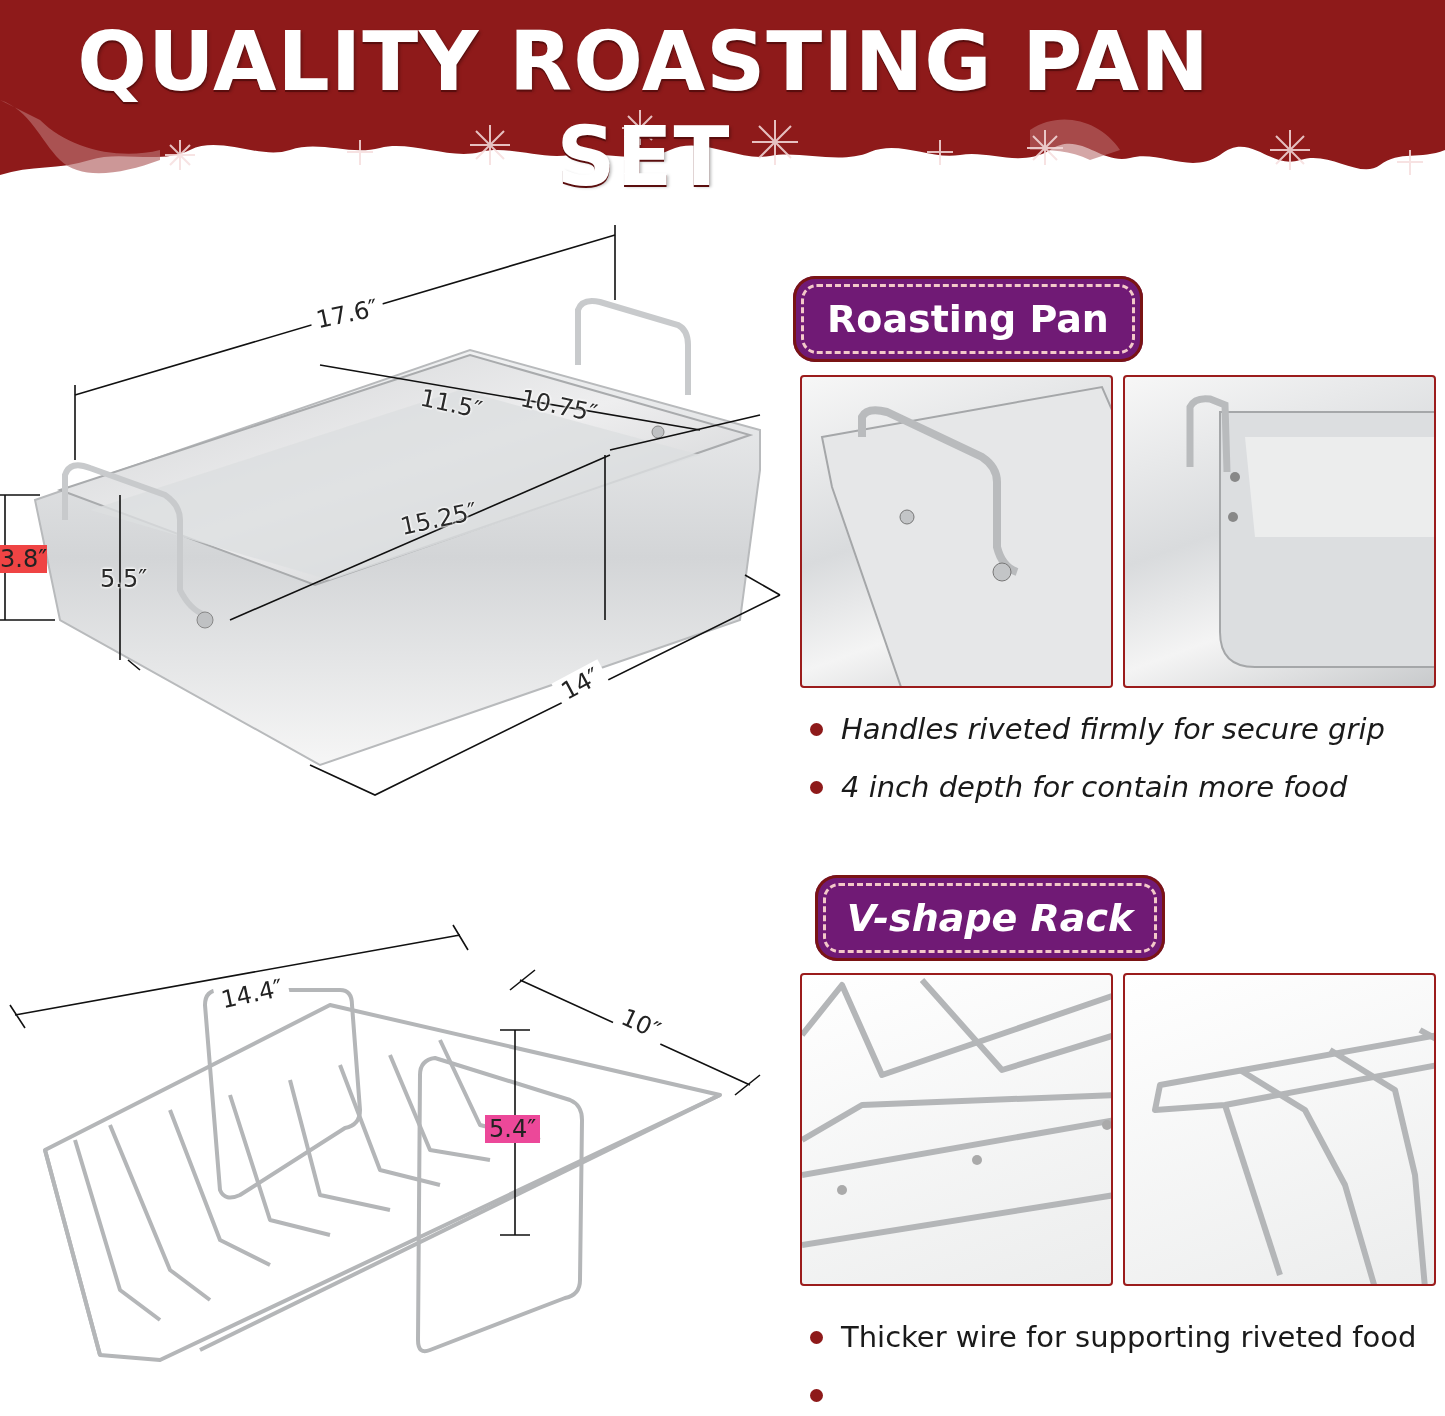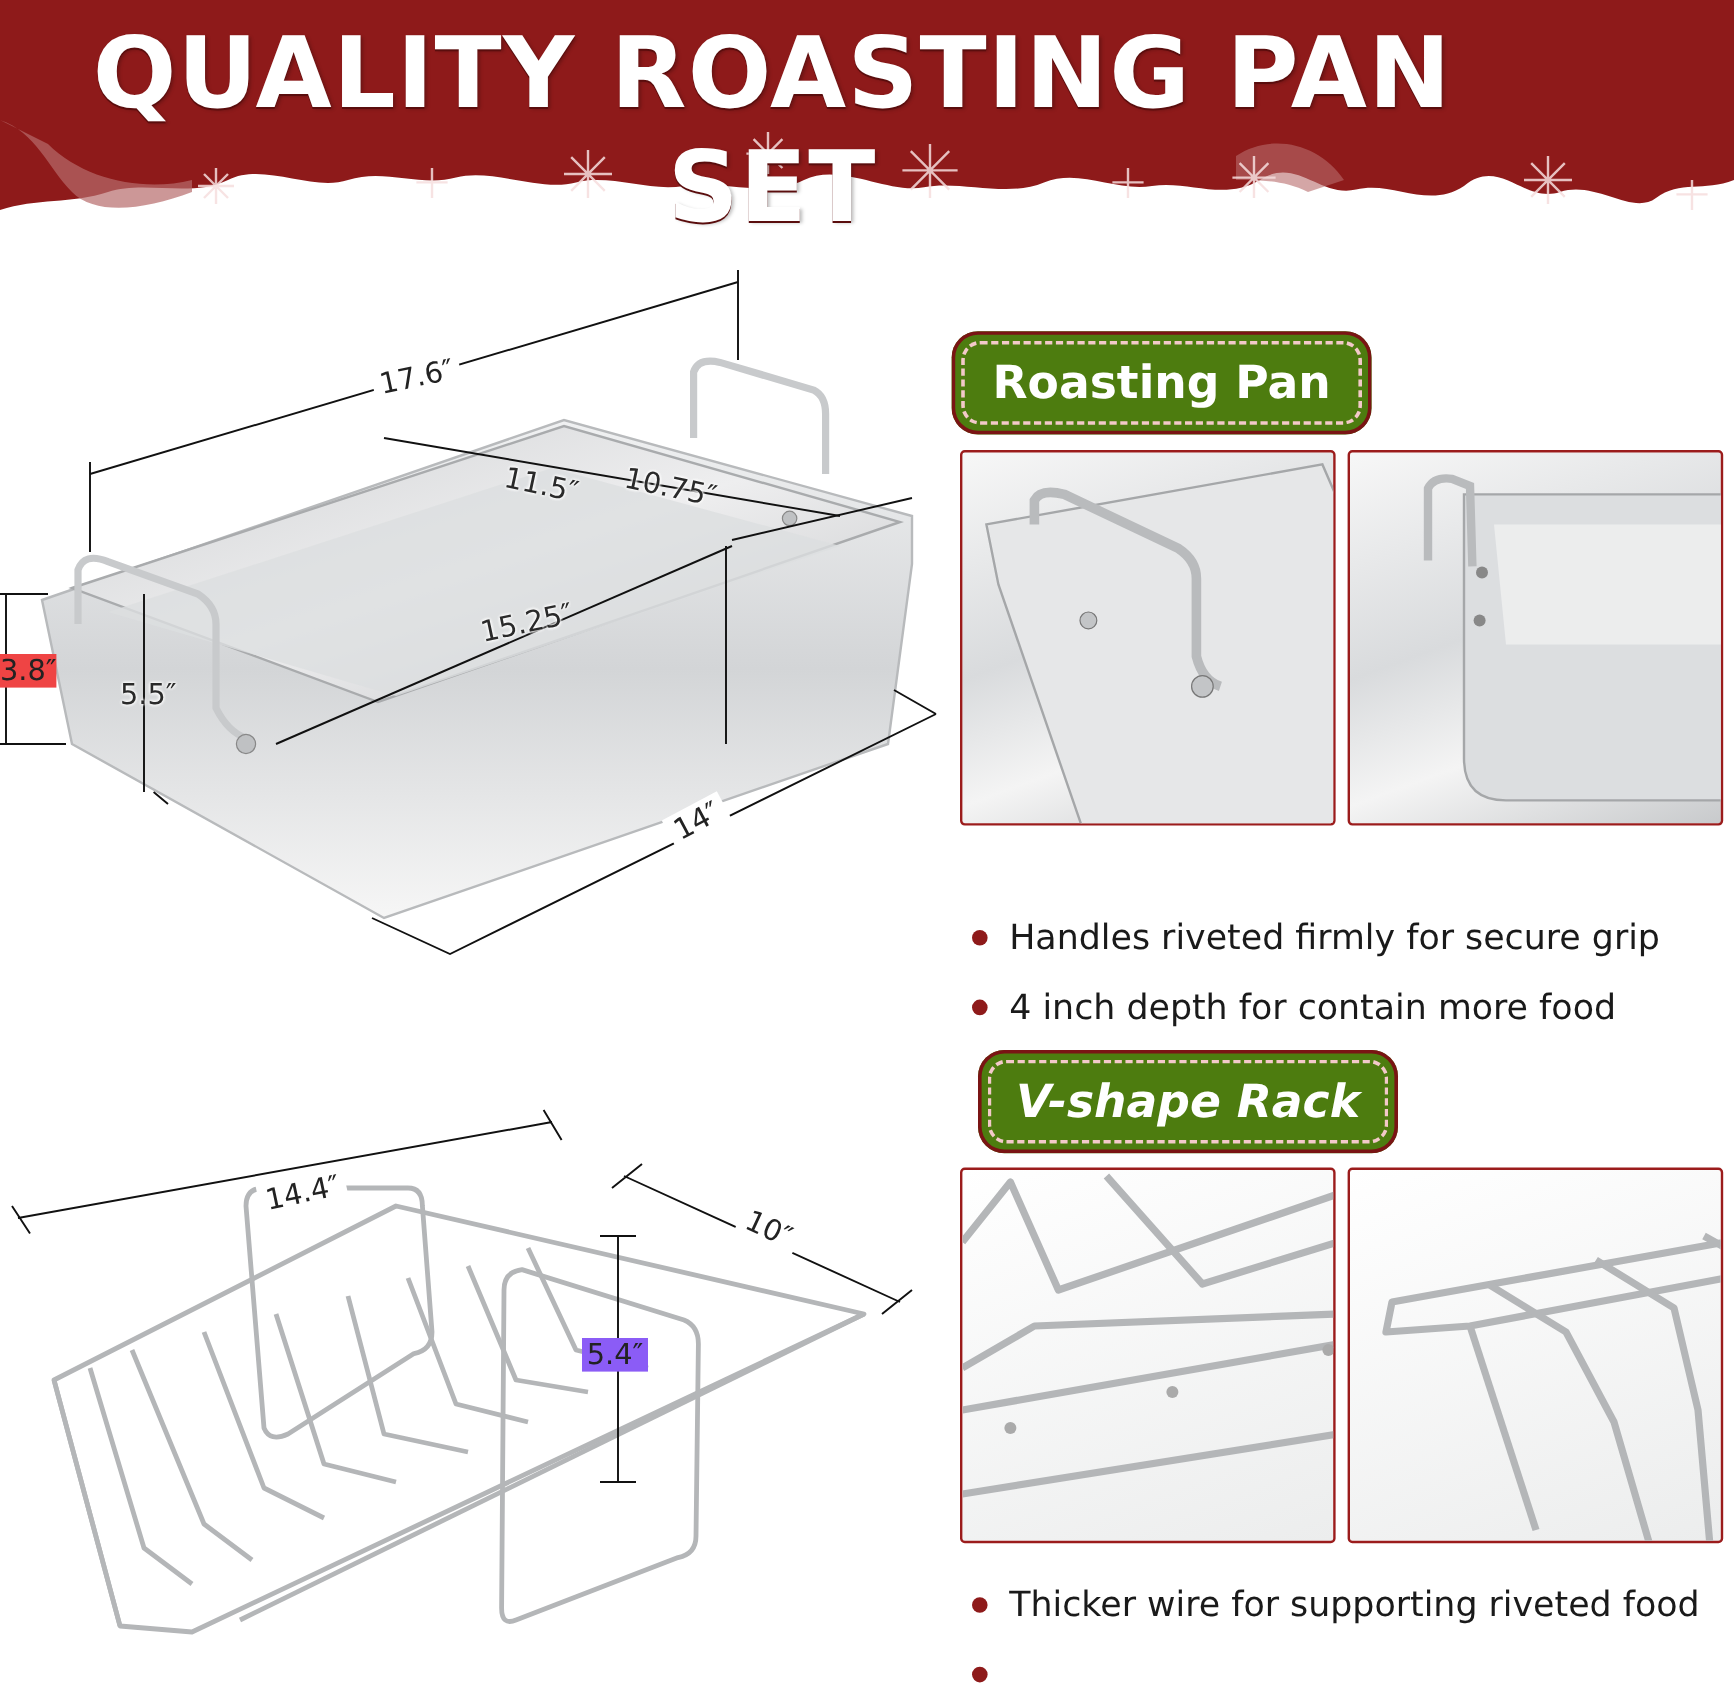--- a/index.html
+++ b/index.html
@@ -17,21 +17,21 @@
 
     .diagram { position: absolute; }
     .diagram svg { position: absolute; left: 0; top: 0; }
     .dim-label {
       position: absolute; font-family: "DejaVu Sans", sans-serif; font-size: 24px;
       color: #222; white-space: nowrap; transform-origin: center center;
     }
     .dim-label.outlined { color: #2a2a2a; text-shadow: 0 0 3px #fff, 0 0 3px #fff, 0 0 3px #fff; }
 
     .tag {
-      position: absolute; background: #4d7c0f; border-radius: 22px;
+      position: absolute; background: #701a75; border-radius: 22px;
       box-shadow: inset 0 0 0 3px #7a1414;
     }
     .tag::before {
       content: ""; position: absolute; left: 8px; top: 8px; right: 8px; bottom: 8px;
       border: 3px dashed #f3c9c9; border-radius: 16px;
     }
     .tag-label {
       position: absolute; left: 0; right: 0; top: 50%; transform: translateY(-50%);
       text-align: center; color: #ffffff; font-family: "DejaVu Sans", sans-serif;
       font-weight: bold; font-size: 38px;
@@ -134,21 +134,21 @@
       <path d="M420,165 Q420,150 435,148 L570,190 Q582,195 582,210 L580,370 Q580,385 565,388 L430,440 Q418,445 418,430 Z"></path>
     </g>
     <g stroke="#111" stroke-width="1.6" fill="none">
       <path d="M15,105 L460,25 M10,95 L25,118 M453,15 L468,40"></path>
       <path d="M520,70 L750,175 M510,80 L535,60 M735,185 L760,165"></path>
       <path d="M515,120 L515,325 M500,120 L530,120 M500,325 L530,325"></path>
     </g>
   </svg>
   <div class="dim-label" style="left:215px;top:70px;transform:rotate(-12deg);background:#fff;padding:0 6px;">14.4″</div>
   <div class="dim-label" style="left:615px;top:100px;transform:rotate(25deg);background:#fff;padding:0 6px;">10″</div>
-  <div class="dim-label" style="left:485px;top:205px;background:#8b5cf6;padding:0 4px;">5.4″</div>
+  <div class="dim-label" style="left:485px;top:205px;background:#ec4899;padding:0 4px;">5.4″</div>
 </div>
 
 <div class="tag" style="left:793px;top:276px;width:350px;height:86px;">
   <div class="tag-label">Roasting Pan</div>
 </div>
 <div class="photo" style="left:800px;top:375px;width:313px;height:313px;">
   <svg width="313" height="313">
     <path d="M20,60 L300,10 L313,40 L313,313 L100,313 L30,110 Z" fill="#e6e7e8" stroke="#a5a7a9" stroke-width="2"></path>
     <path d="M60,60 L60,40 Q65,30 85,35 L180,80 Q195,90 195,105 L195,170 Q200,190 215,195" fill="none" stroke="#b9bbbd" stroke-width="8"></path>
     <circle cx="105" cy="140" r="7" fill="#c3c5c7" stroke="#777"></circle>
@@ -157,21 +157,21 @@
 </div>
 <div class="photo" style="left:1123px;top:375px;width:313px;height:313px;">
   <svg width="313" height="313">
     <path d="M95,35 L313,35 L313,290 L130,290 Q95,290 95,255 Z" fill="#dcdee0" stroke="#a5a7a9" stroke-width="2"></path>
     <path d="M120,60 L313,60 L313,160 L130,160 Z" fill="#eceded"></path>
     <path d="M65,90 L65,30 Q70,20 85,22 L100,28 L102,95" fill="none" stroke="#b9bbbd" stroke-width="7"></path>
     <circle cx="110" cy="100" r="5" fill="#888"></circle>
     <circle cx="108" cy="140" r="5" fill="#888"></circle>
   </svg>
 </div>
-<ul class="bullets" style="left:810px;top:752px;">
+<ul class="bullets" style="left:810px;top:700px;font-style:italic;">
   <li class="bullet">
     <span class="bullet-dot"></span>
     <span class="bullet-text">Handles riveted firmly for secure grip</span>
   </li>
   <li class="bullet">
     <span class="bullet-dot"></span>
     <span class="bullet-text">4 inch depth for contain more food</span>
   </li>
 </ul>
 

